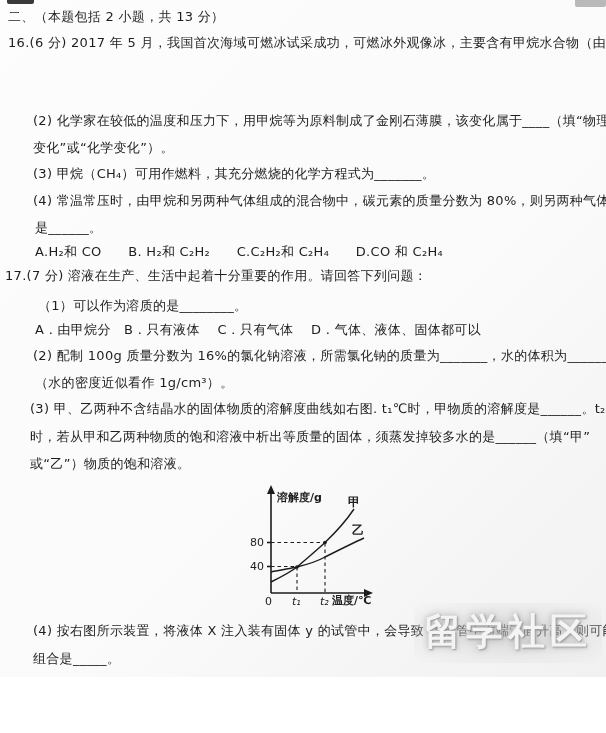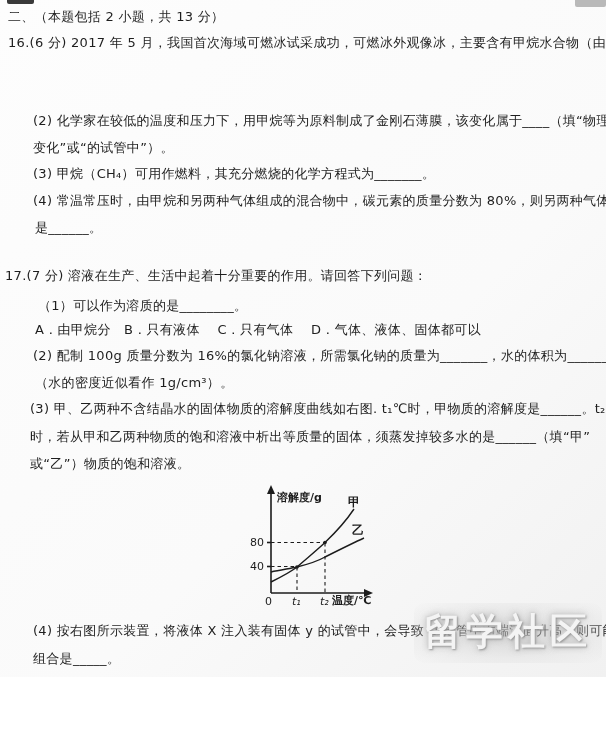--- a/index.html
+++ b/index.html
@@ -46,24 +46,25 @@
 <body>
 
 <div class="page">
 
   <div class="mark tl"></div>
   <div class="mark tr"></div>
 
   <div class="line" style="left:8px;top:8px">二、（本题包括 2 小题，共 13 分）</div>
   <div class="line" style="left:8px;top:34px">16.(6 分) 2017 年 5 月，我国首次海域可燃冰试采成功，可燃冰外观像冰，主要含有甲烷水合物（由甲烷分</div>
   <div class="line" style="left:33px;top:112px">(2) 化学家在较低的温度和压力下，用甲烷等为原料制成了金刚石薄膜，该变化属于____（填“物理</div>
-  <div class="line" style="left:33px;top:139px">变化”或“的试管中”）。</div>
+  <div class="line" style="left:33px;top:139px">变化”或“化学变化”）。</div>
   <div class="line" style="left:33px;top:165px">(3) 甲烷（CH₄）可用作燃料，其充分燃烧的化学方程式为_______。</div>
   <div class="line" style="left:33px;top:192px">(4) 常温常压时，由甲烷和另两种气体组成的混合物中，碳元素的质量分数为 80%，则另两种气体可能</div>
   <div class="line" style="left:35px;top:219px">是______。</div>
+  <div class="line" style="left:35px;top:243px">A.H₂和 CO      B. H₂和 C₂H₂      C.C₂H₂和 C₂H₄      D.CO 和 C₂H₄</div>
   <div class="line" style="left:5px;top:267px">17.(7 分) 溶液在生产、生活中起着十分重要的作用。请回答下列问题：</div>
   <div class="line" style="left:38px;top:297px">（1）可以作为溶质的是________。</div>
   <div class="line" style="left:35px;top:321px">A．由甲烷分   B．只有液体    C．只有气体    D．气体、液体、固体都可以</div>
   <div class="line" style="left:33px;top:347px"><span>(2) 配制 100g 质量分数为 16%的氯化钠溶液，所需氯化钠的质量为_______，水的体积为________</span></div>
   <div class="line" style="left:35px;top:374px">（水的密度近似看作 1g/cm³）。</div>
   <div class="line" style="left:30px;top:400px">(3) 甲、乙两种不含结晶水的固体物质的溶解度曲线如右图. t₁℃时，甲物质的溶解度是______。t₂℃</div>
   <div class="line" style="left:30px;top:428px">时，若从甲和乙两种物质的饱和溶液中析出等质量的固体，须蒸发掉较多水的是______（填“甲”</div>
   <div class="line" style="left:30px;top:455px">或“乙”）物质的饱和溶液。</div>
 
   <svg class="chart" width="150" height="128" viewBox="0 0 150 128">

